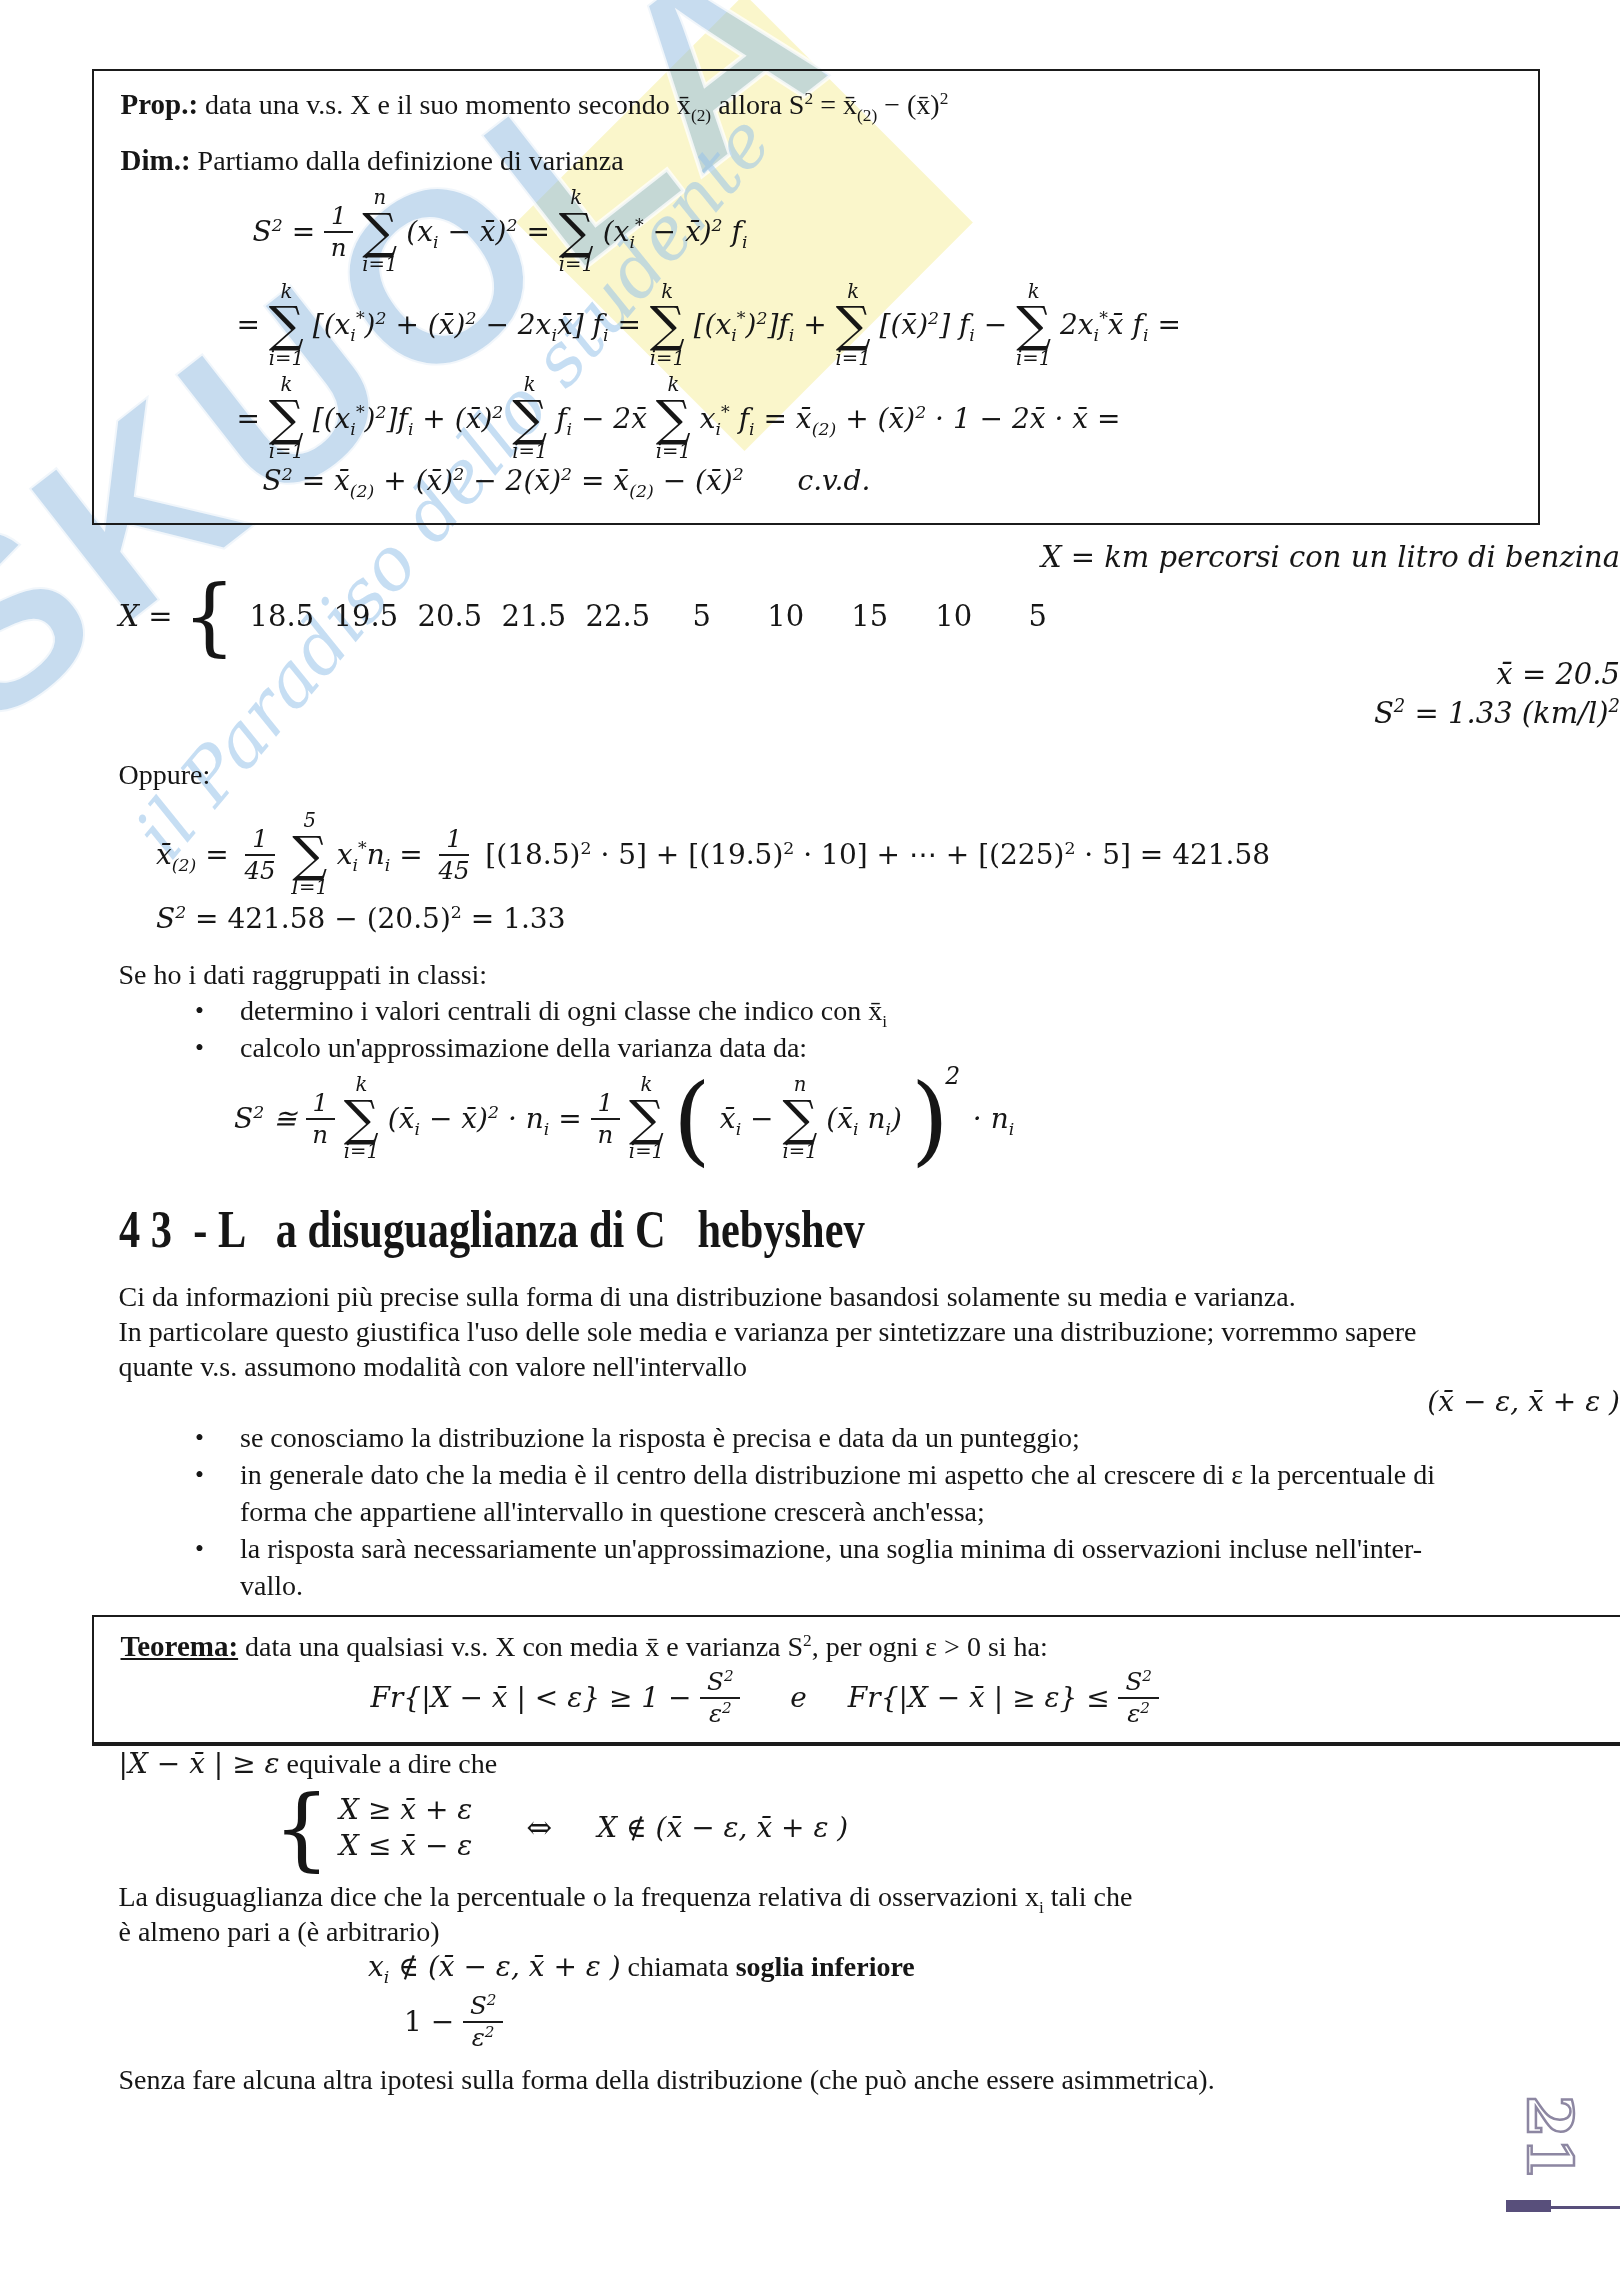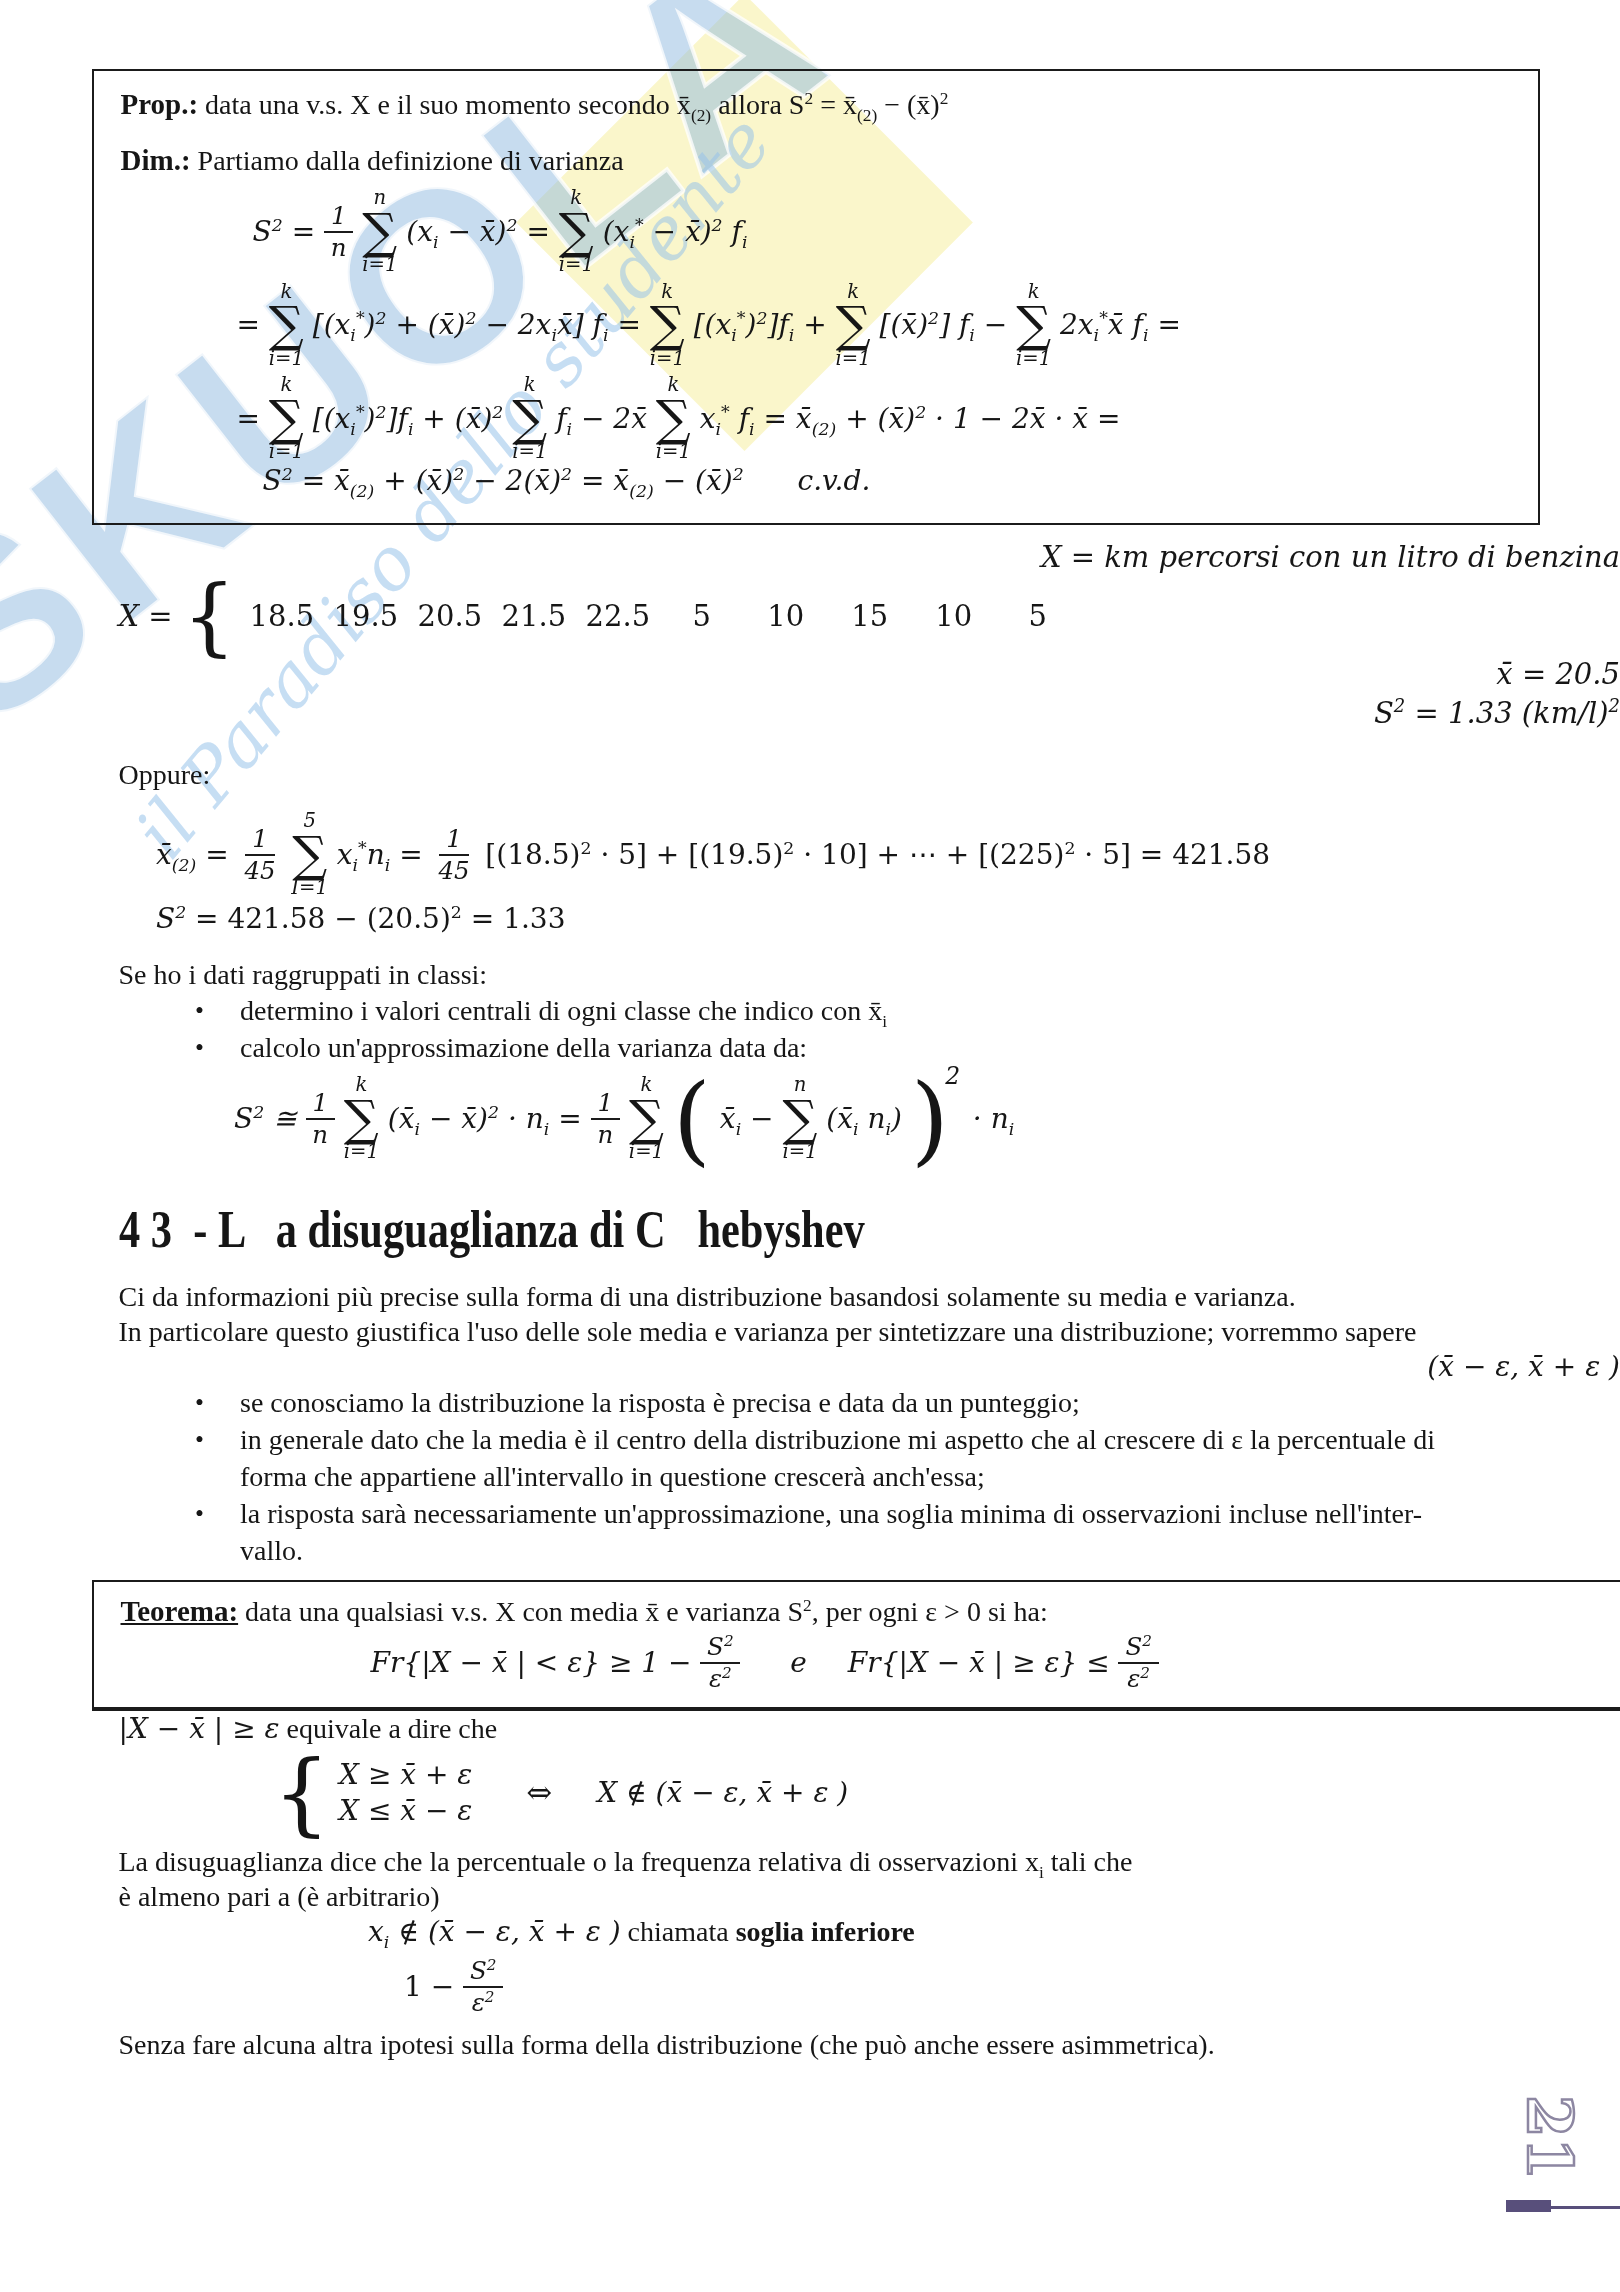--- a/index.html
+++ b/index.html
@@ -268,20 +268,21 @@
       <span class="bigsup mi">2</span>
       <span class="mi">· n<sub>i</sub></span>
     </div>
   </section>
 
   <section>
     <h1 class="h2" style="margin:37px 0 0 26.5px">4 3  - L   a disuguaglianza di C   hebyshev</h1>
     <div class="tx tx-wide" style="margin-top:19.6px">Ci da informazioni più precise sulla forma di una distribuzione basandosi solamente su media e varianza.</div>
     <div class="tx tx-wide">
       <span>In particolare questo giustifica l'uso delle sole media e varianza per sintetizzare una distribuzione; vorremmo sapere</span><br>
+      <span>quante v.s. assumono modalità con valore nell'intervallo</span>
     </div>
     <div class="tx mi" style="margin-left:147px">(x̄ − ε, x̄ + ε )</div>
     <div class="bl">
       <span class="blt">•</span>
       <span>se conosciamo la distribuzione la risposta è precisa e data da un punteggio;</span>
     </div>
     <div class="bl">
       <span class="blt">•</span>
       <span><span>in generale dato che la media è il centro della distribuzione mi aspetto che al crescere di ε la percentuale di</span><br>
       <span>forma che appartiene all'intervallo in questione crescerà anch'essa;</span></span>

